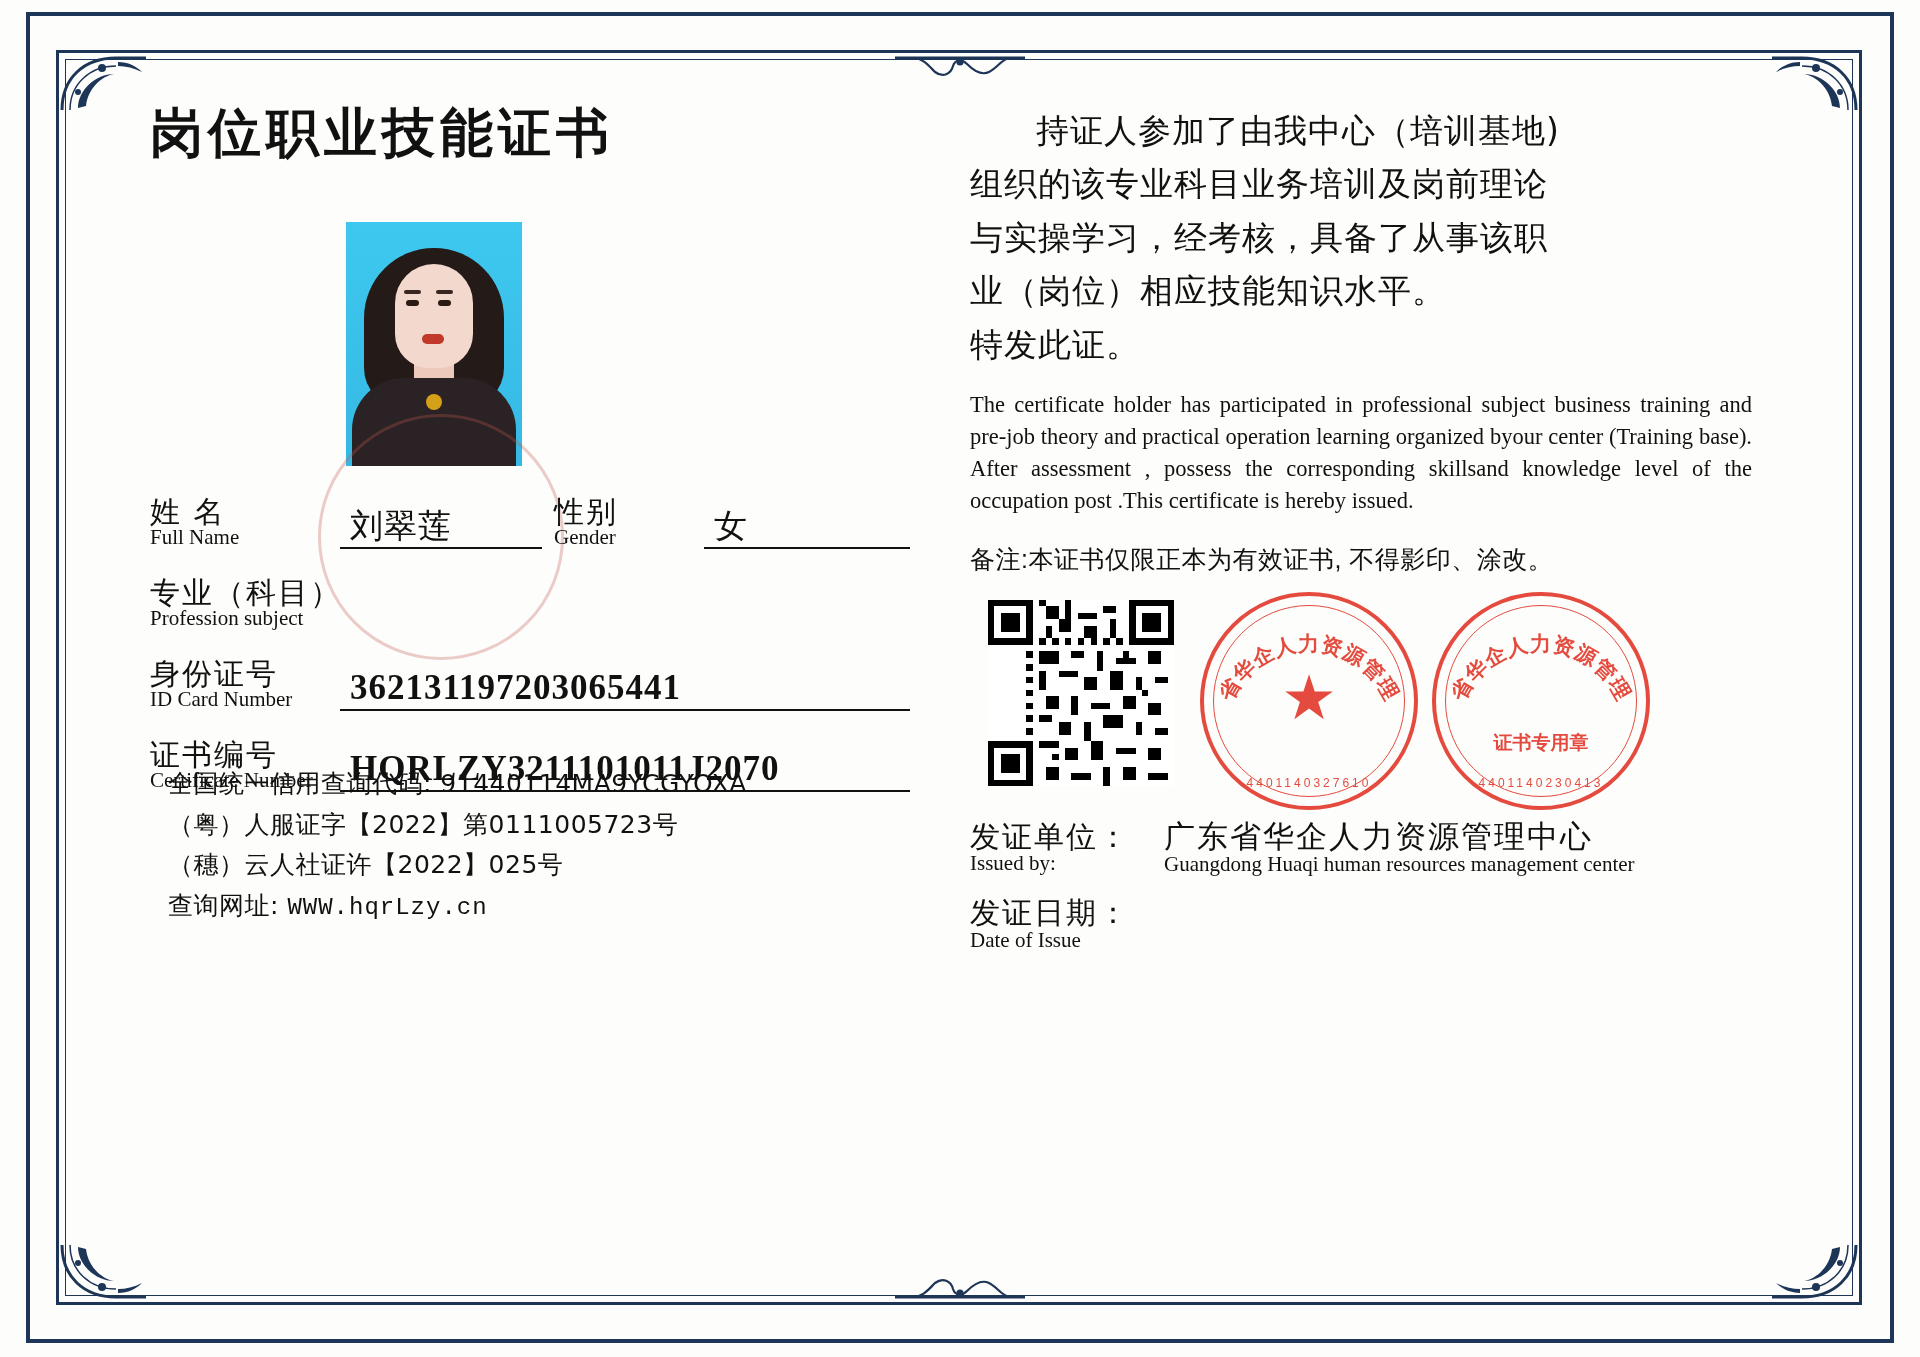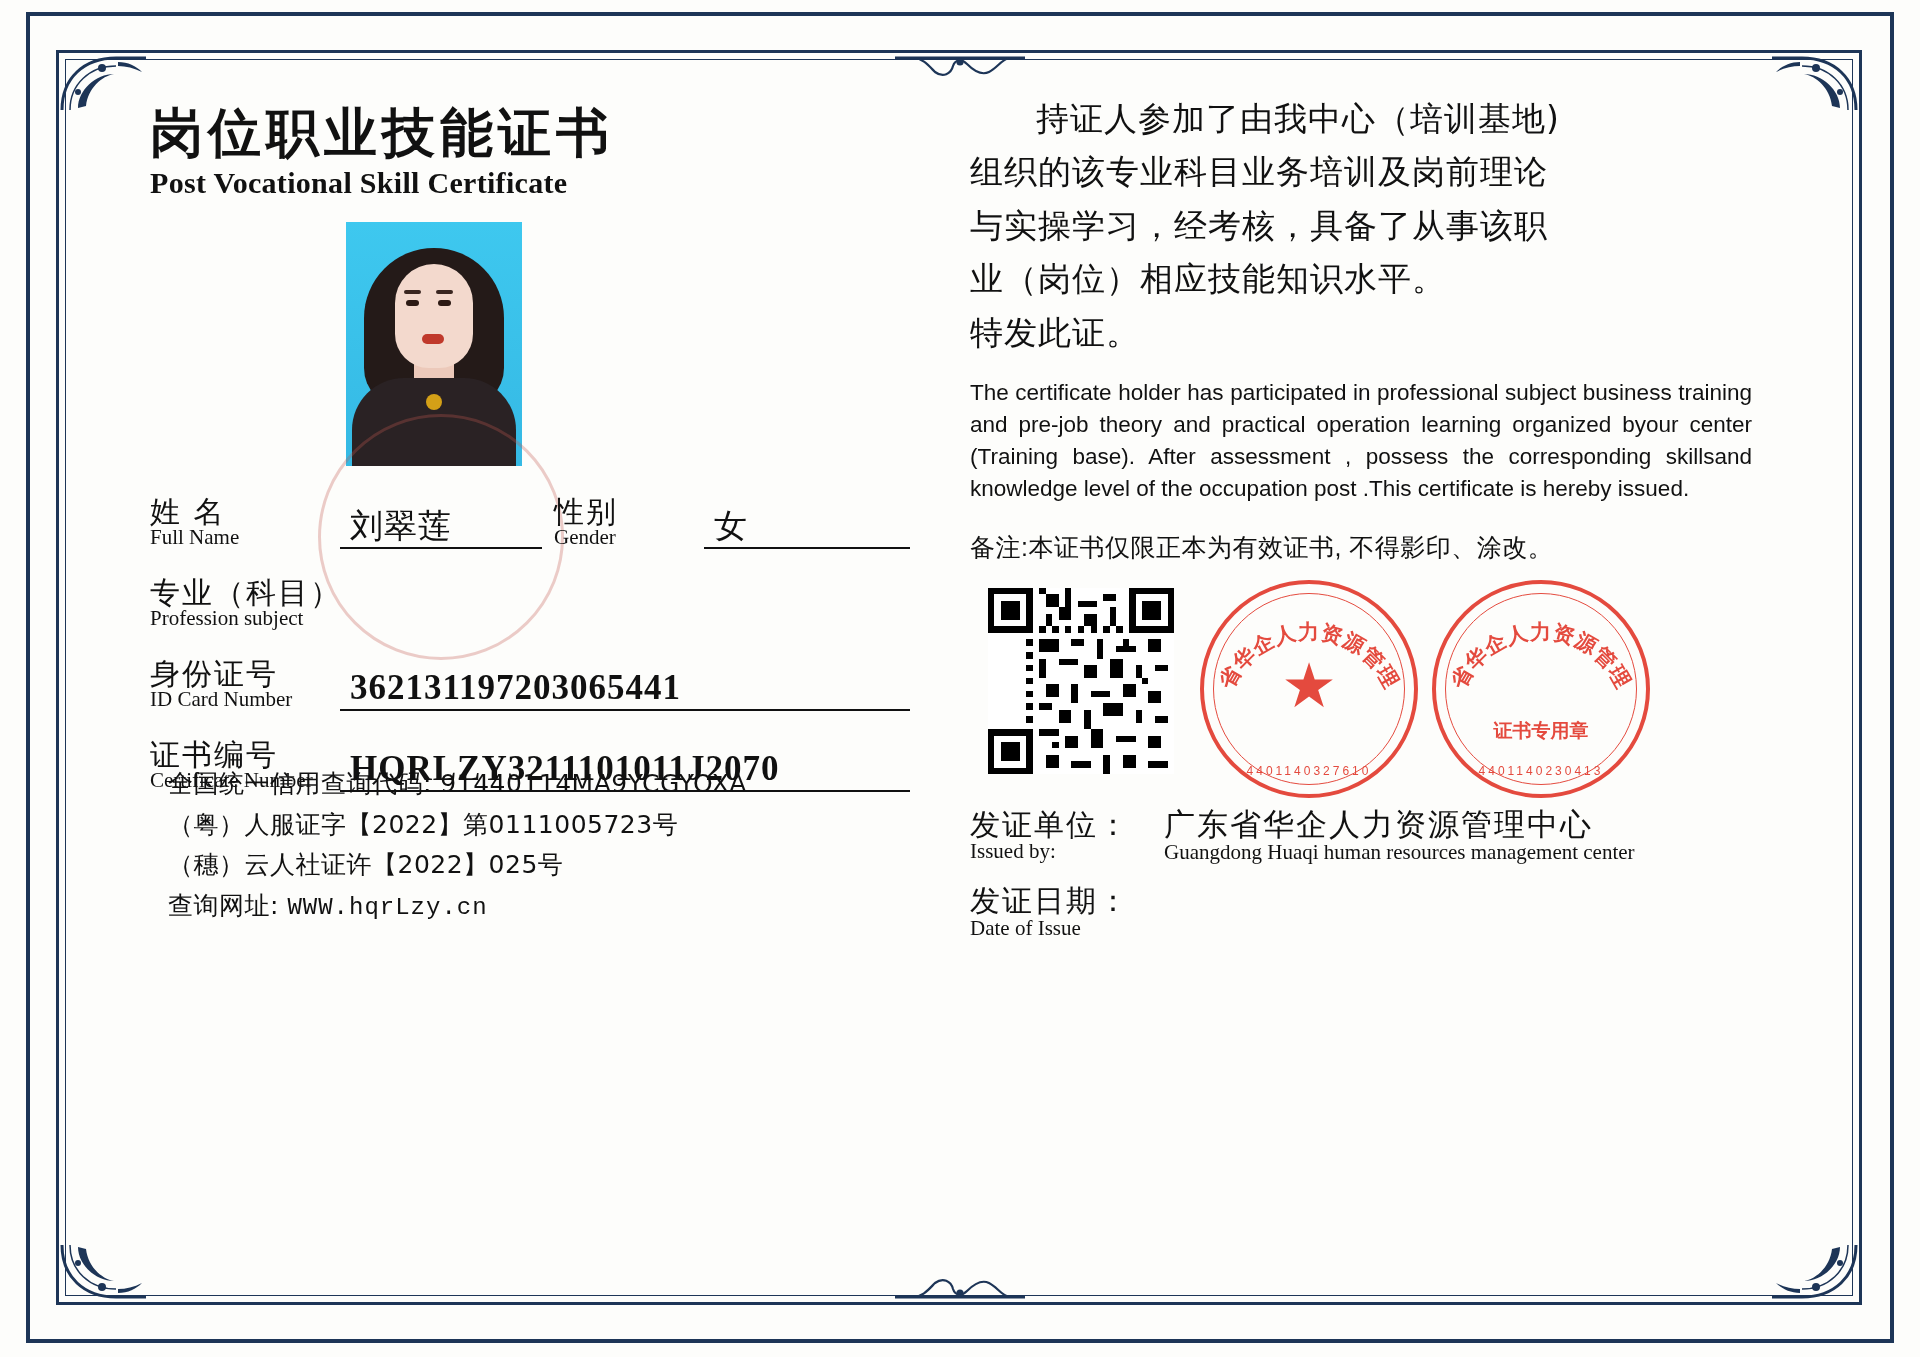--- a/index.html
+++ b/index.html
@@ -61,21 +61,21 @@
   .content {
     position: absolute;
     left: 90px; top: 92px; right: 92px; bottom: 96px;
   }
   .col-left {
     position: absolute;
     left: 60px; top: 12px; width: 740px;
   }
   .col-right {
     position: absolute;
-    left: 880px; top: 0; width: 800px;
+    left: 880px; top: 12px; width: 800px;
   }
 
   
   .title-cn {
     font-family: "DejaVu Sans", sans-serif;
     font-weight: 700;
     font-size: 53px;
     letter-spacing: 5px;
     color: #111;
     line-height: 1.1;
@@ -223,21 +223,21 @@
   .stmt-cn {
     font-family: "DejaVu Sans", sans-serif;
     font-size: 33px;
     color: #111;
     line-height: 1.62;
     letter-spacing: 1px;
   }
   .stmt-cn .indent { margin-left: 66px; }
   .stmt-en {
     margin-top: 18px;
-    font-family: Liberation Sans, sans-serif;
+    font-family: Liberation Serif, serif;
     font-size: 22.5px;
     color: #111;
     line-height: 1.42;
     text-align: justify;
     width: 782px;
   }
   .remark-cn {
     margin-top: 26px;
     font-family: Liberation Sans, sans-serif;
     font-size: 25px;
@@ -427,21 +427,20 @@
       <path d="M18 6 C28 6 34 14 40 20 C48 26 56 22 58 14 C60 8 66 6 72 12 C78 18 86 24 94 20 C102 16 106 8 114 6" fill="none" stroke="#1d3557" stroke-width="2.2"></path>
       <circle cx="65" cy="10" r="3.6" fill="#1d3557"></circle>
     </svg>
   </div>
 
   <div class="content">
 
     <div class="col-left">
 
       <div class="title-cn">岗位职业技能证书</div>
-      <div class="title-en">Post Vocational Skill Certificate</div>
 
       <div class="photo-wrap">
         <div class="photo-hair"></div>
         <div class="photo-neck"></div>
         <div class="photo-face"></div>
         <div class="photo-brow l"></div>
         <div class="photo-brow r"></div>
         <div class="photo-eye l"></div>
         <div class="photo-eye r"></div>
         <div class="photo-lip"></div>

